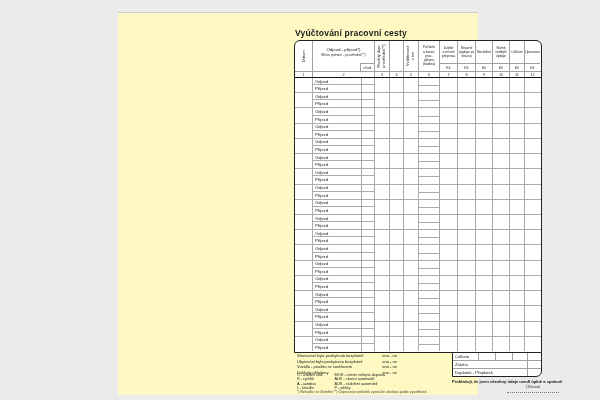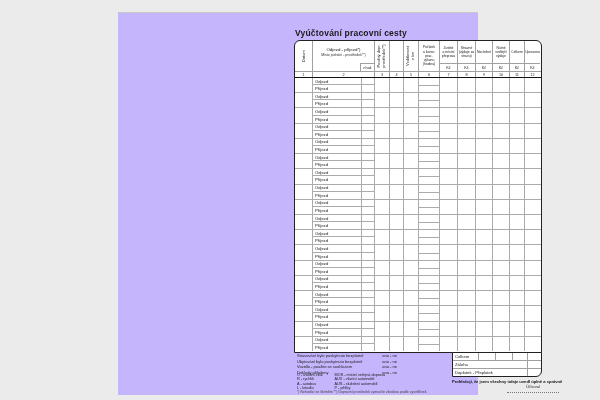--- a/index.html
+++ b/index.html
@@ -1,19 +1,19 @@
 <!DOCTYPE html>
 <html><head>
 <meta charset="utf-8">
 <style>
   html,body{margin:0;padding:0;}
   body{width:600px;height:400px;background:#ebebeb;position:relative;overflow:hidden;
        font-family:"Liberation Sans", sans-serif;color:#1a1a1a;-webkit-text-size-adjust:none;}
   .stage{position:absolute;inset:0;}
-  .paper{position:absolute;left:118px;top:12px;width:360px;height:382px;background:#c4b5fd;
+  .paper{position:absolute;left:118px;top:12px;width:360px;height:382px;background:#fef9c3;
          border-top:1px solid #c9c9c9;}
   .title{position:absolute;left:177px;top:15px;font-size:8.5px;font-weight:bold;letter-spacing:.2px;}
 
   
   .tframe{position:absolute;left:176px;top:27px;width:248px;height:313px;box-sizing:border-box;
           border:1.5px solid #222;border-radius:6px 6px 0 0;background:#fff;}
   .hdr{display:flex;height:30px;}
   .hcol{box-sizing:border-box;border-right:.5px solid #a0a0a0;position:relative;overflow:hidden;}
   .hcol.lastcol{border-right:none;}
   .w1{width:18px}.w2{width:62px}.w3{width:15px}.w4{width:14px}.w5{width:15px}.w6{width:21px}

